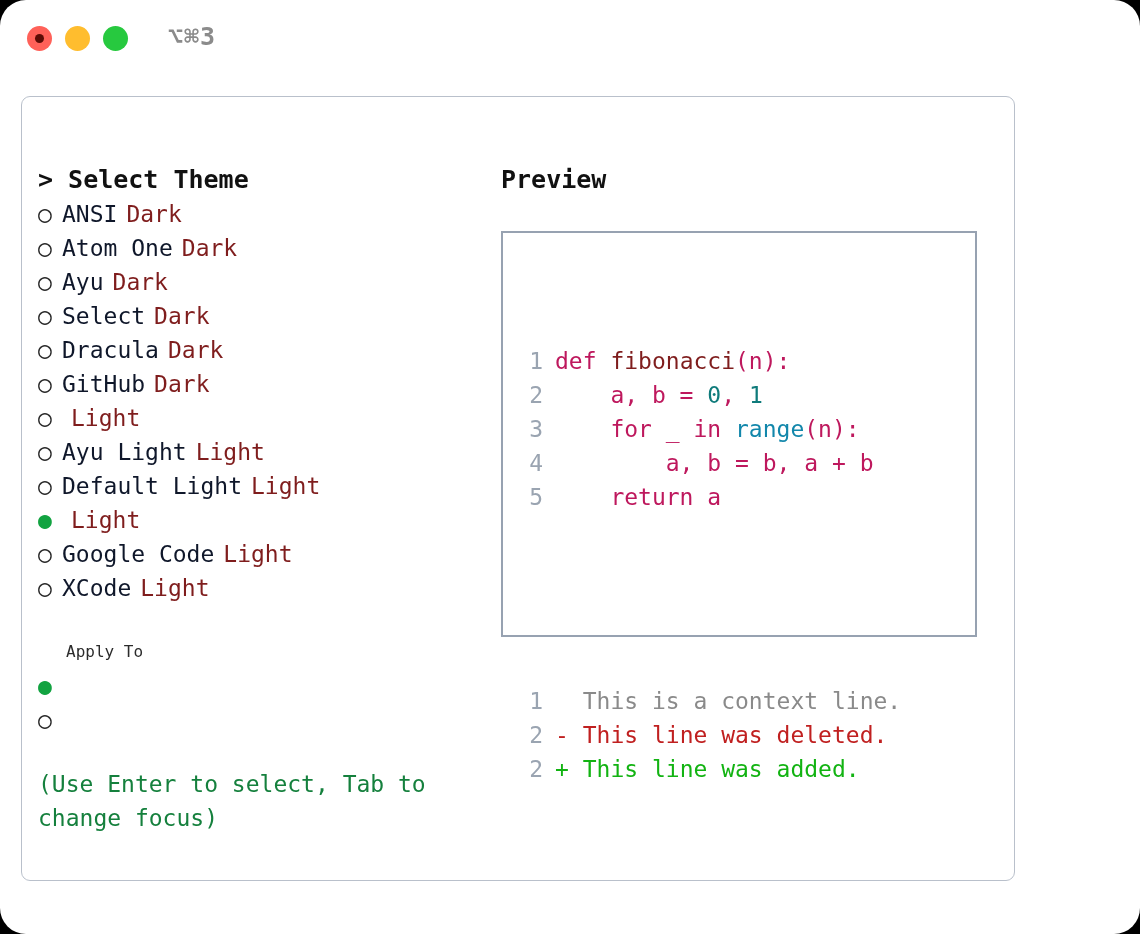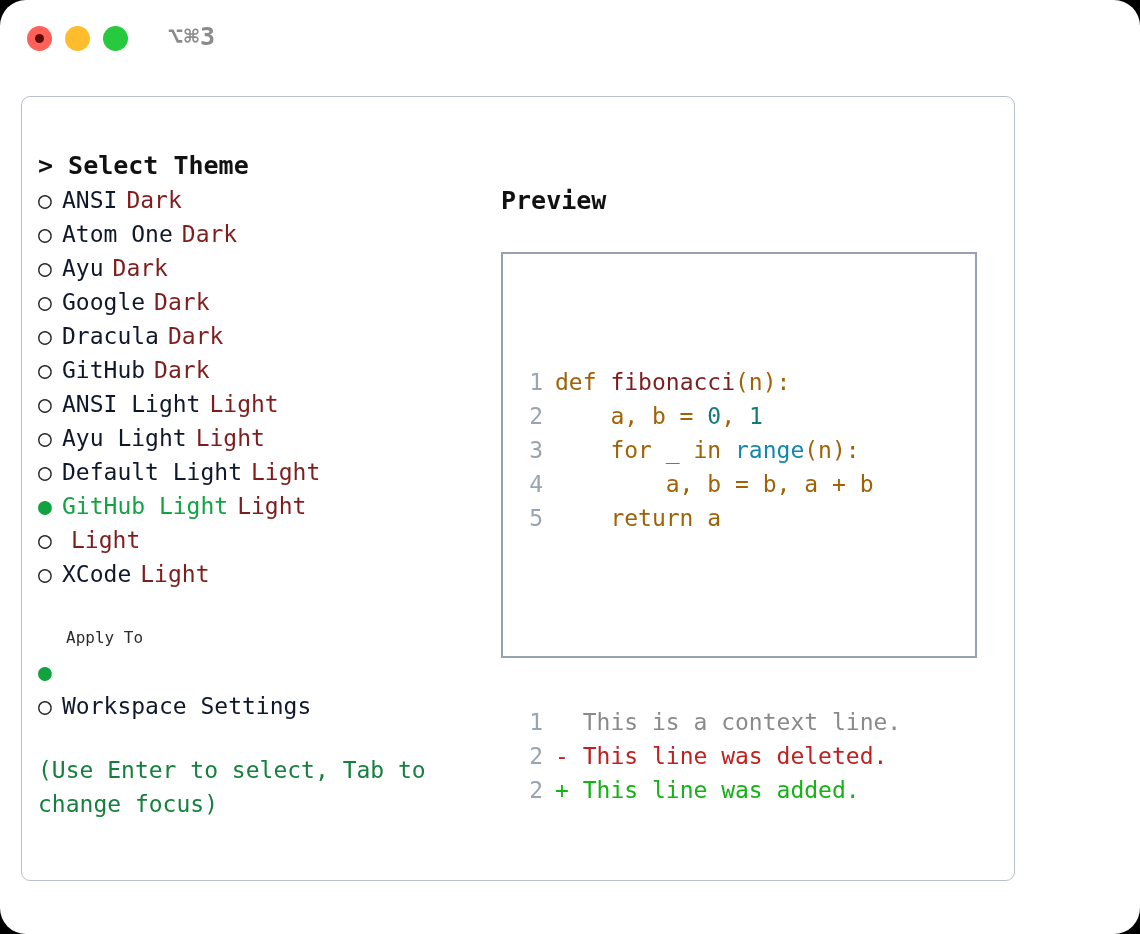--- a/index.html
+++ b/index.html
@@ -67,21 +67,21 @@
     left: 21px; top: 96px;
     width: 994px;
     height: 785px;
     border: 1.5px solid #b9c0cb;
     border-radius: 9px;
     box-sizing: border-box;
     background: #ffffff;
   }
   .columns {
     position: absolute;
-    left: 0; top: 0;
+    left: 0; top: 14px;
     width: 100%; height: 100%;
   }
   
   .left-col {
     position: absolute;
     left: 16px; top: 52px;
     width: 440px;
   }
   .heading {
     font-size: 25px;
@@ -134,21 +134,20 @@
     position: absolute;
     left: 479px; top: 52px;
     width: 500px;
   }
   .preview-title {
     font-size: 25px;
     font-weight: bold;
     color: #111111;
     line-height: 34px;
     white-space: pre;
-    margin-top: 35px;
   }
   .preview-box {
     margin-top: 34px;
     width: 476px;
     height: 406px;
     border: 2px solid #97a2b1;
     box-sizing: border-box;
     background: #ffffff;
     position: relative;
   }
@@ -160,21 +159,21 @@
     white-space: pre;
   }
   .code-line { display: flex; }
   .lineno {
     width: 28px;
     flex: 0 0 28px;
     text-align: right;
     color: #9aa4b1;
     margin-right: 12px;
   }
-  .codetext { color: #a16207; }
+  .codetext { color: #be185d; }
   .tok-fn   { color: #7f1d1d; }
   .tok-num  { color: #0f7b7b; }
   .tok-call { color: #1287ab; }
   .blank-line { height: 34px; }
   .diff-ctx  { color: #8a8a8a; text-align: right; }
   .diff-del  { color: #c02020; }
   .diff-add  { color: #12b312; }
 </style>
 </head>
 <body>
@@ -192,36 +191,36 @@
 
   <div class="content-frame">
     <div class="columns">
 
       <div class="left-col">
         <div class="heading">&gt; Select Theme</div>
         <div id="theme-list">
             <div class="opt-row"><span class="bullet">○</span><span class="opt-name">ANSI</span><span class="opt-tag">Dark</span></div>
             <div class="opt-row"><span class="bullet">○</span><span class="opt-name">Atom One</span><span class="opt-tag">Dark</span></div>
             <div class="opt-row"><span class="bullet">○</span><span class="opt-name">Ayu</span><span class="opt-tag">Dark</span></div>
-            <div class="opt-row"><span class="bullet">○</span><span class="opt-name">Google</span><span class="opt-tag">Dark</span></div>
+            <div class="opt-row"><span class="bullet">○</span><span class="opt-name">Select</span><span class="opt-tag">Dark</span></div>
             <div class="opt-row"><span class="bullet">○</span><span class="opt-name">Dracula</span><span class="opt-tag">Dark</span></div>
             <div class="opt-row"><span class="bullet">○</span><span class="opt-name">GitHub</span><span class="opt-tag">Dark</span></div>
-            <div class="opt-row"><span class="bullet">○</span><span class="opt-name">ANSI Light</span><span class="opt-tag">Light</span></div>
+            <div class="opt-row"><span class="bullet">○</span><span class="opt-tag">Light</span></div>
             <div class="opt-row"><span class="bullet">○</span><span class="opt-name">Ayu Light</span><span class="opt-tag">Light</span></div>
             <div class="opt-row"><span class="bullet">○</span><span class="opt-name">Default Light</span><span class="opt-tag">Light</span></div>
-            <div class="opt-row selected"><span class="bullet sel">●</span><span class="opt-name">GitHub Light</span><span class="opt-tag">Light</span></div>
-            <div class="opt-row"><span class="bullet">○</span><span class="opt-tag">Light</span></div>
+            <div class="opt-row selected"><span class="bullet sel">●</span><span class="opt-tag">Light</span></div>
+            <div class="opt-row"><span class="bullet">○</span><span class="opt-name">Google Code</span><span class="opt-tag">Light</span></div>
             <div class="opt-row"><span class="bullet">○</span><span class="opt-name">XCode</span><span class="opt-tag">Light</span></div>
           </div>
 
         <div class="section-gap"></div>
         <div class="apply-head">Apply To</div>
         <div id="apply-list">
             <div class="opt-row selected"><span class="bullet sel">●</span></div>
-            <div class="opt-row"><span class="bullet">○</span><span class="opt-name">Workspace Settings</span></div>
+            <div class="opt-row"><span class="bullet">○</span></div>
           </div>
 
         <div class="hint">(Use Enter to select, Tab to change focus)</div>
       </div>
 
       <div class="right-col">
         <div class="preview-title">Preview</div>
         <div class="preview-box">
           <div class="code">
             <div id="code-lines"><div class="code-line"><span class="lineno">1</span><span><span class="codetext">def </span><span class="tok-fn">fibonacci</span><span class="codetext">(n):</span></span></div><div class="code-line"><span class="lineno">2</span><span><span class="codetext">    a, b = </span><span class="tok-num">0</span><span class="codetext">, </span><span class="tok-num">1</span></span></div><div class="code-line"><span class="lineno">3</span><span><span class="codetext">    for _ in </span><span class="tok-call">range</span><span class="codetext">(n):</span></span></div><div class="code-line"><span class="lineno">4</span><span><span class="codetext">        a, b = b, a + b</span></span></div><div class="code-line"><span class="lineno">5</span><span><span class="codetext">    return a</span></span></div></div>

